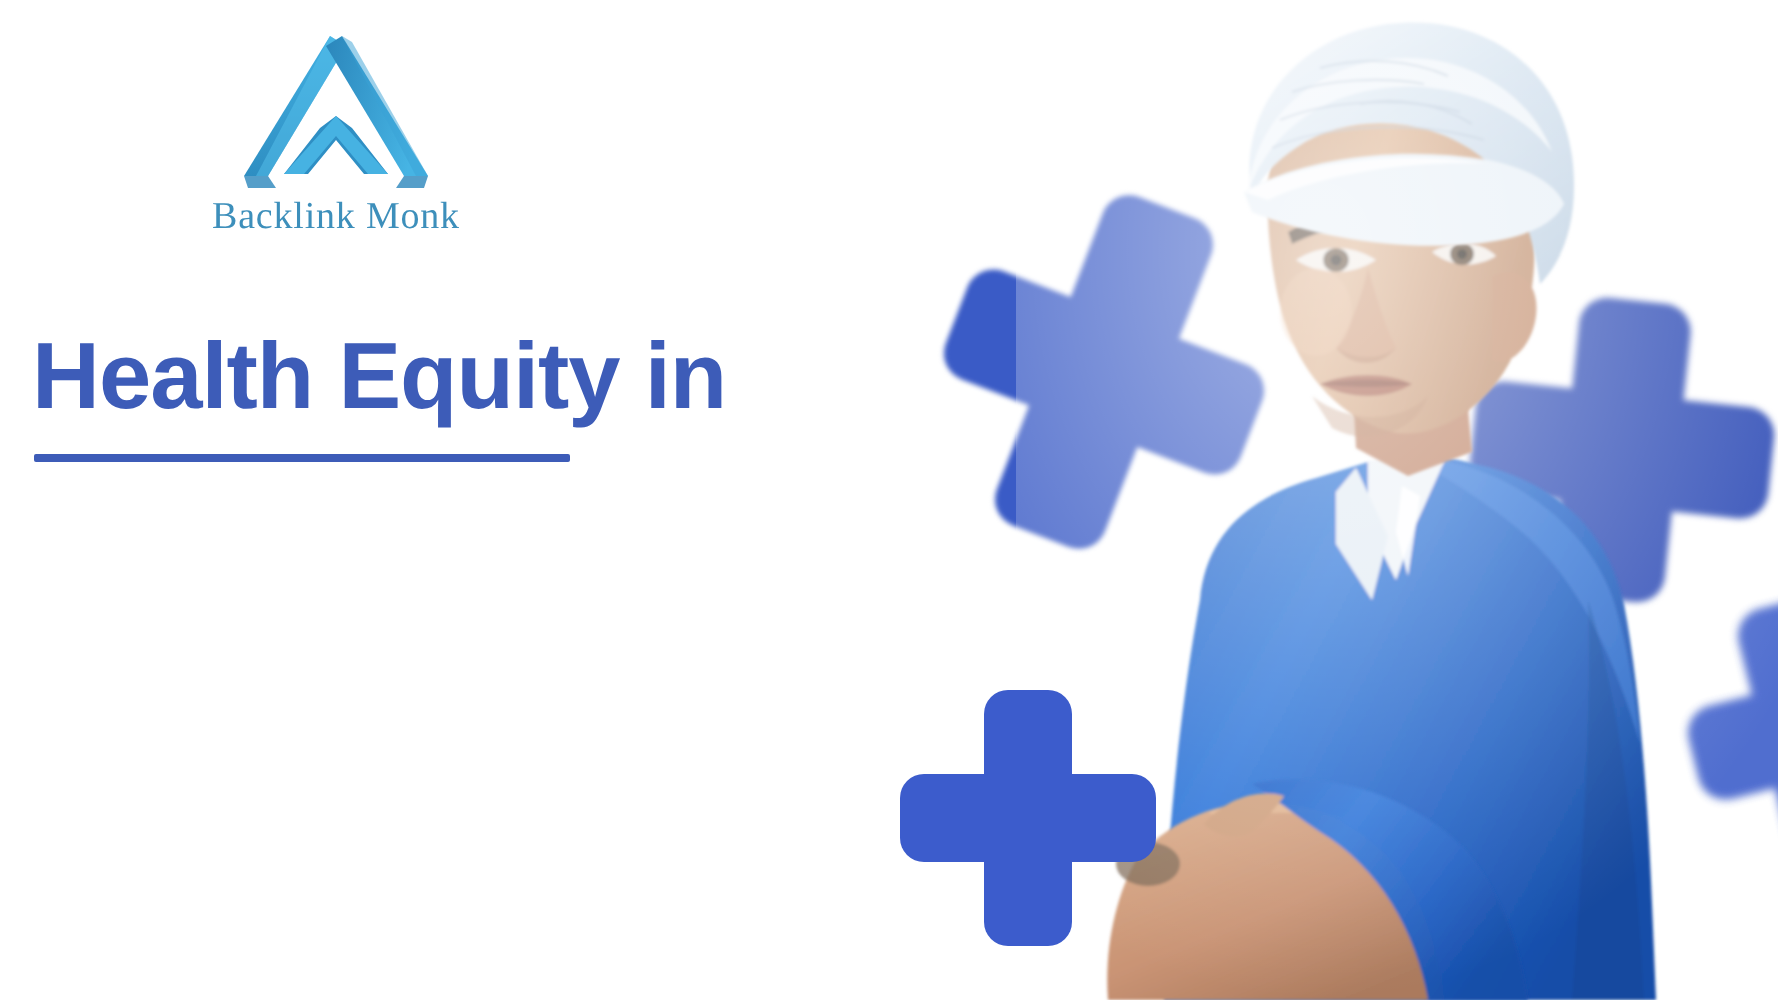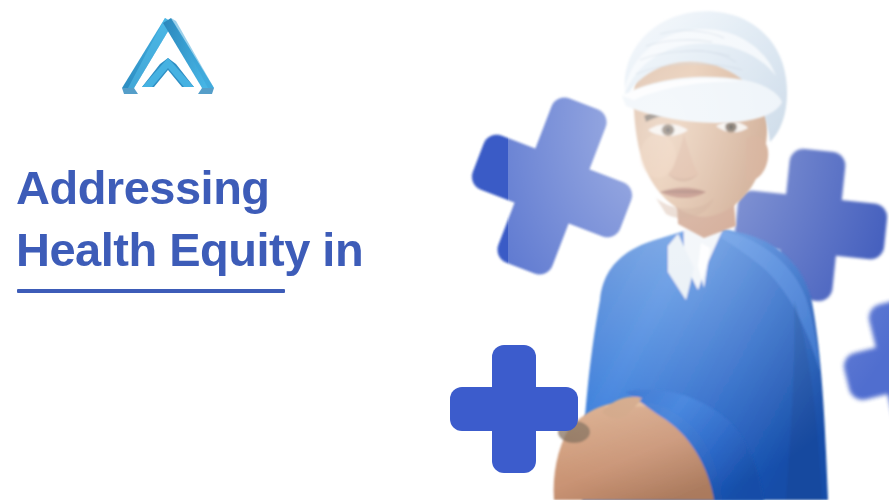--- a/index.html
+++ b/index.html
@@ -327,21 +327,21 @@
 
       <path d="M57 4 L49 9 L88 74 L100 74 Z" fill="url(#lgB)"></path>
       <path d="M57 4 L62 7 L100 74 L94 74 Z" fill="#3aa2d6" opacity="0.5"></path>
 
       <path d="M54 44 L62 50 L80 73 L68 73 L54 56 L40 73 L28 73 L46 50 Z" fill="#2f8fc4"></path>
       <path d="M54 44 L80 73 L70 73 L54 54 L38 73 L28 73 Z" fill="#46b2e2"></path>
 
       <path d="M8 74 L20 74 L24 80 L10 80 Z" fill="#2b86bb" opacity="0.8"></path>
       <path d="M88 74 L100 74 L98 80 L84 80 Z" fill="#2b86bb" opacity="0.8"></path>
     </svg>
+    <span id="logo-wordmark">Backlink Monk</span>
   </div>
 
   <div id="headline">
-    <div class="head-line">Addressing</div>
     <div class="head-line">Health Equity in</div>
     <div id="rule"></div>
   </div>
 
 </div>
 
 </body></html>

